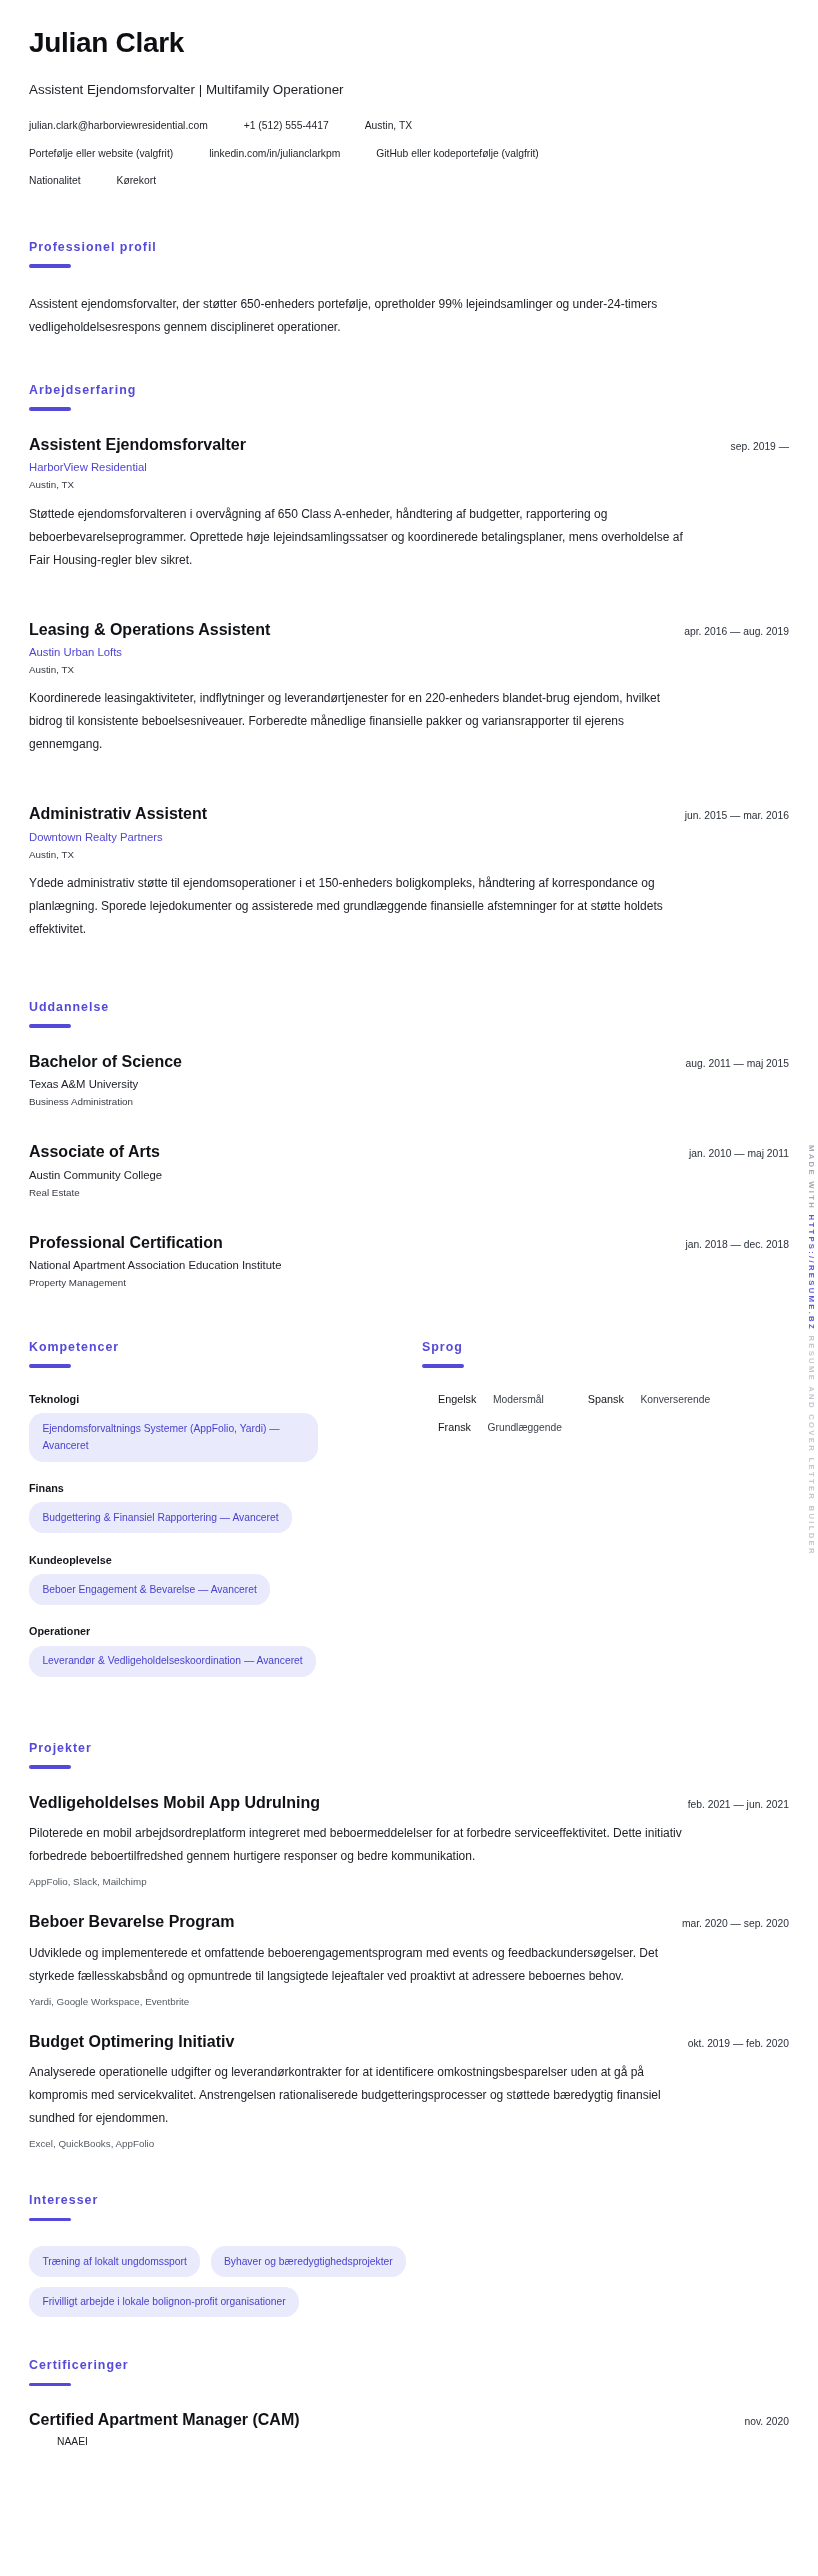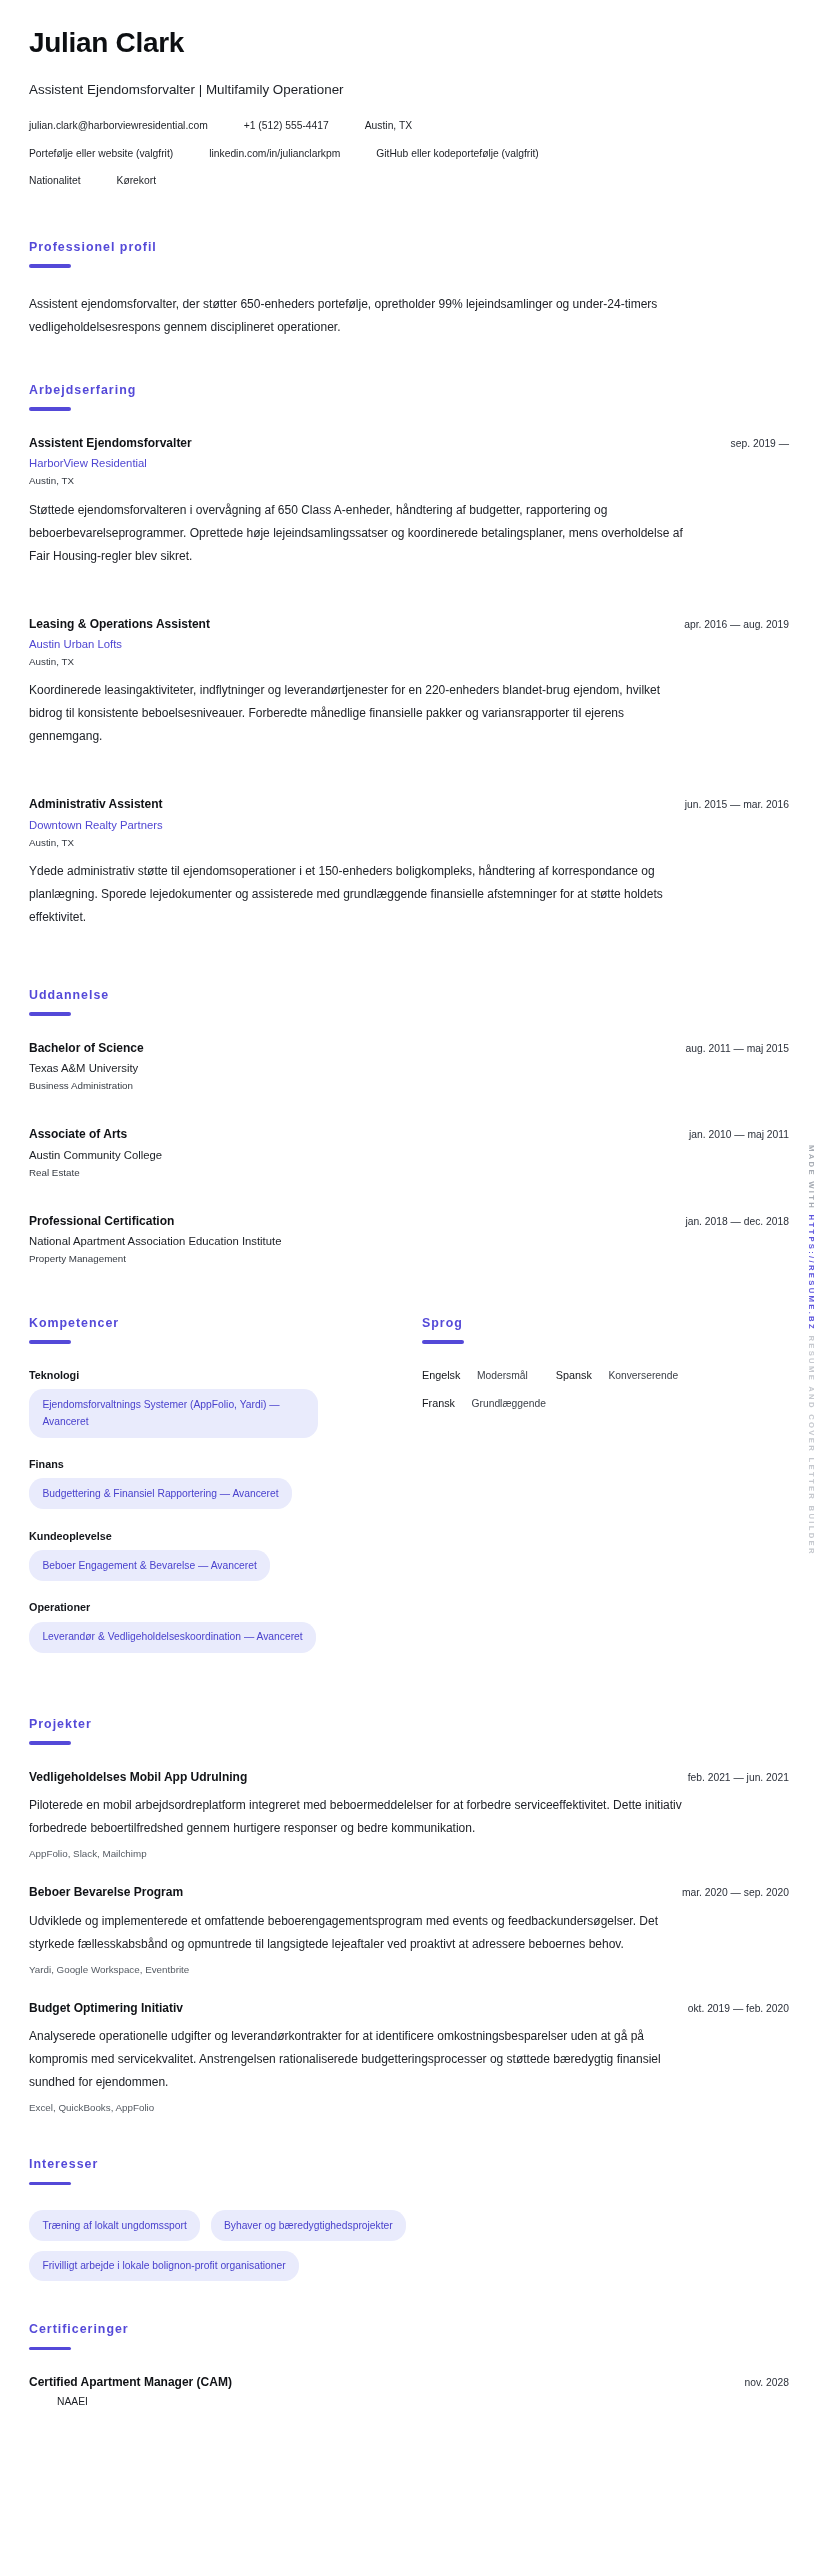--- a/index.html
+++ b/index.html
@@ -26,21 +26,21 @@
   .sec-title { font-size: 12.4px; font-weight: 700; letter-spacing: 1px; color: #5449d8; }
   .sec-bar { width: 42px; height: 3.6px; border-radius: 2.6px; background: #5449d8; margin-top: 10.3px; }
   .sec-content { margin-top: 25px; }
 
   .body-text { font-size: 12px; line-height: 23px; color: #202329; max-width: 654px; }
 
   
   .entry { margin-bottom: 49px; }
   .entry:last-child { margin-bottom: 0; }
   .entry-head { display: flex; justify-content: space-between; align-items: baseline; }
-  .entry-title { font-size: 12px; font-weight: 700; color: #101216; }
+  .entry-title { font-size: 16px; font-weight: 700; color: #101216; }
   .entry-dates { font-size: 10.3px; color: #2b303a; white-space: nowrap; padding-left: 15.5px; }
   .company { display: inline-block; margin-top: 7.2px; font-size: 11.3px; color: #4f46d2; text-decoration: none; cursor: pointer; }
   .location { margin-top: 6.2px; font-size: 9.8px; color: #363b43; }
   .entry .body-text { margin-top: 12.4px; }
   .edu-entry { margin-bottom: 36px; }
   .edu-entry:last-child { margin-bottom: 0; }
   .school { margin-top: 7.2px; font-size: 11.3px; color: #1b1e24; }
   .field { margin-top: 6.2px; font-size: 9.8px; color: #363b43; }
 
   
@@ -49,21 +49,21 @@
   .col-right { flex: 1; }
   .skill-group { margin-bottom: 20.6px; }
   .skill-cat { font-size: 10.8px; font-weight: 700; color: #14161b; }
   .pill {
     display: inline-block; margin-top: 8.2px; background: #e9ebfc; color: #4a42cd;
     font-size: 10.3px; line-height: 17.5px; padding: 6.7px 13.4px; border-radius: 14.4px;
     max-width: 289px;
   }
   .lang-list { display: flex; flex-wrap: wrap; column-gap: 28px; row-gap: 16.5px; max-width: 361px; }
   .lang-pair { display: flex; column-gap: 16.5px; align-items: baseline; }
-  .lang-name { font-size: 10.8px; font-weight: 500; color: #14161b; }
+  .lang-name { font-size: 10.8px; font-weight: 500; color: #14161b; margin-left: 16px; }
   .lang-level { font-size: 10.3px; color: #3c4149; text-align: center; }
 
   .proj-entry { margin-bottom: 26px; }
   .proj-entry .body-text { margin-top: 10.3px; }
   .tools { margin-top: 8.2px; font-size: 9.8px; color: #555b63; }
 
   .pill-row { display: flex; flex-wrap: wrap; gap: 9.3px 10.3px; max-width: 567px; }
   .pill-row .pill { margin-top: 0; }
 
   .cert-issuer { margin-top: 7.2px; font-size: 10.3px; color: #1b1e24; padding-left: 28px; }
@@ -282,21 +282,21 @@
     </div>
   </section>
 
   <section class="section" style="margin-top:41px">
     <h2 class="sec-title">Certificeringer</h2>
     <div class="sec-bar"></div>
     <div class="sec-content">
       <article>
         <div class="entry-head">
           <h3 class="entry-title">Certified Apartment Manager (CAM)</h3>
-          <span class="entry-dates">nov. 2028</span>
+          <span class="entry-dates">nov. 2020</span>
         </div>
         <div class="cert-issuer">NAAEI</div>
       </article>
     </div>
   </section>
 
 </div>
 
 <div class="watermark">
   <span class="wm-prefix">MADE WITH </span><a class="wm-link">HTTPS://RESUME.BZ</a><span class="wm-suffix"> RESUME AND COVER LETTER BUILDER</span>

